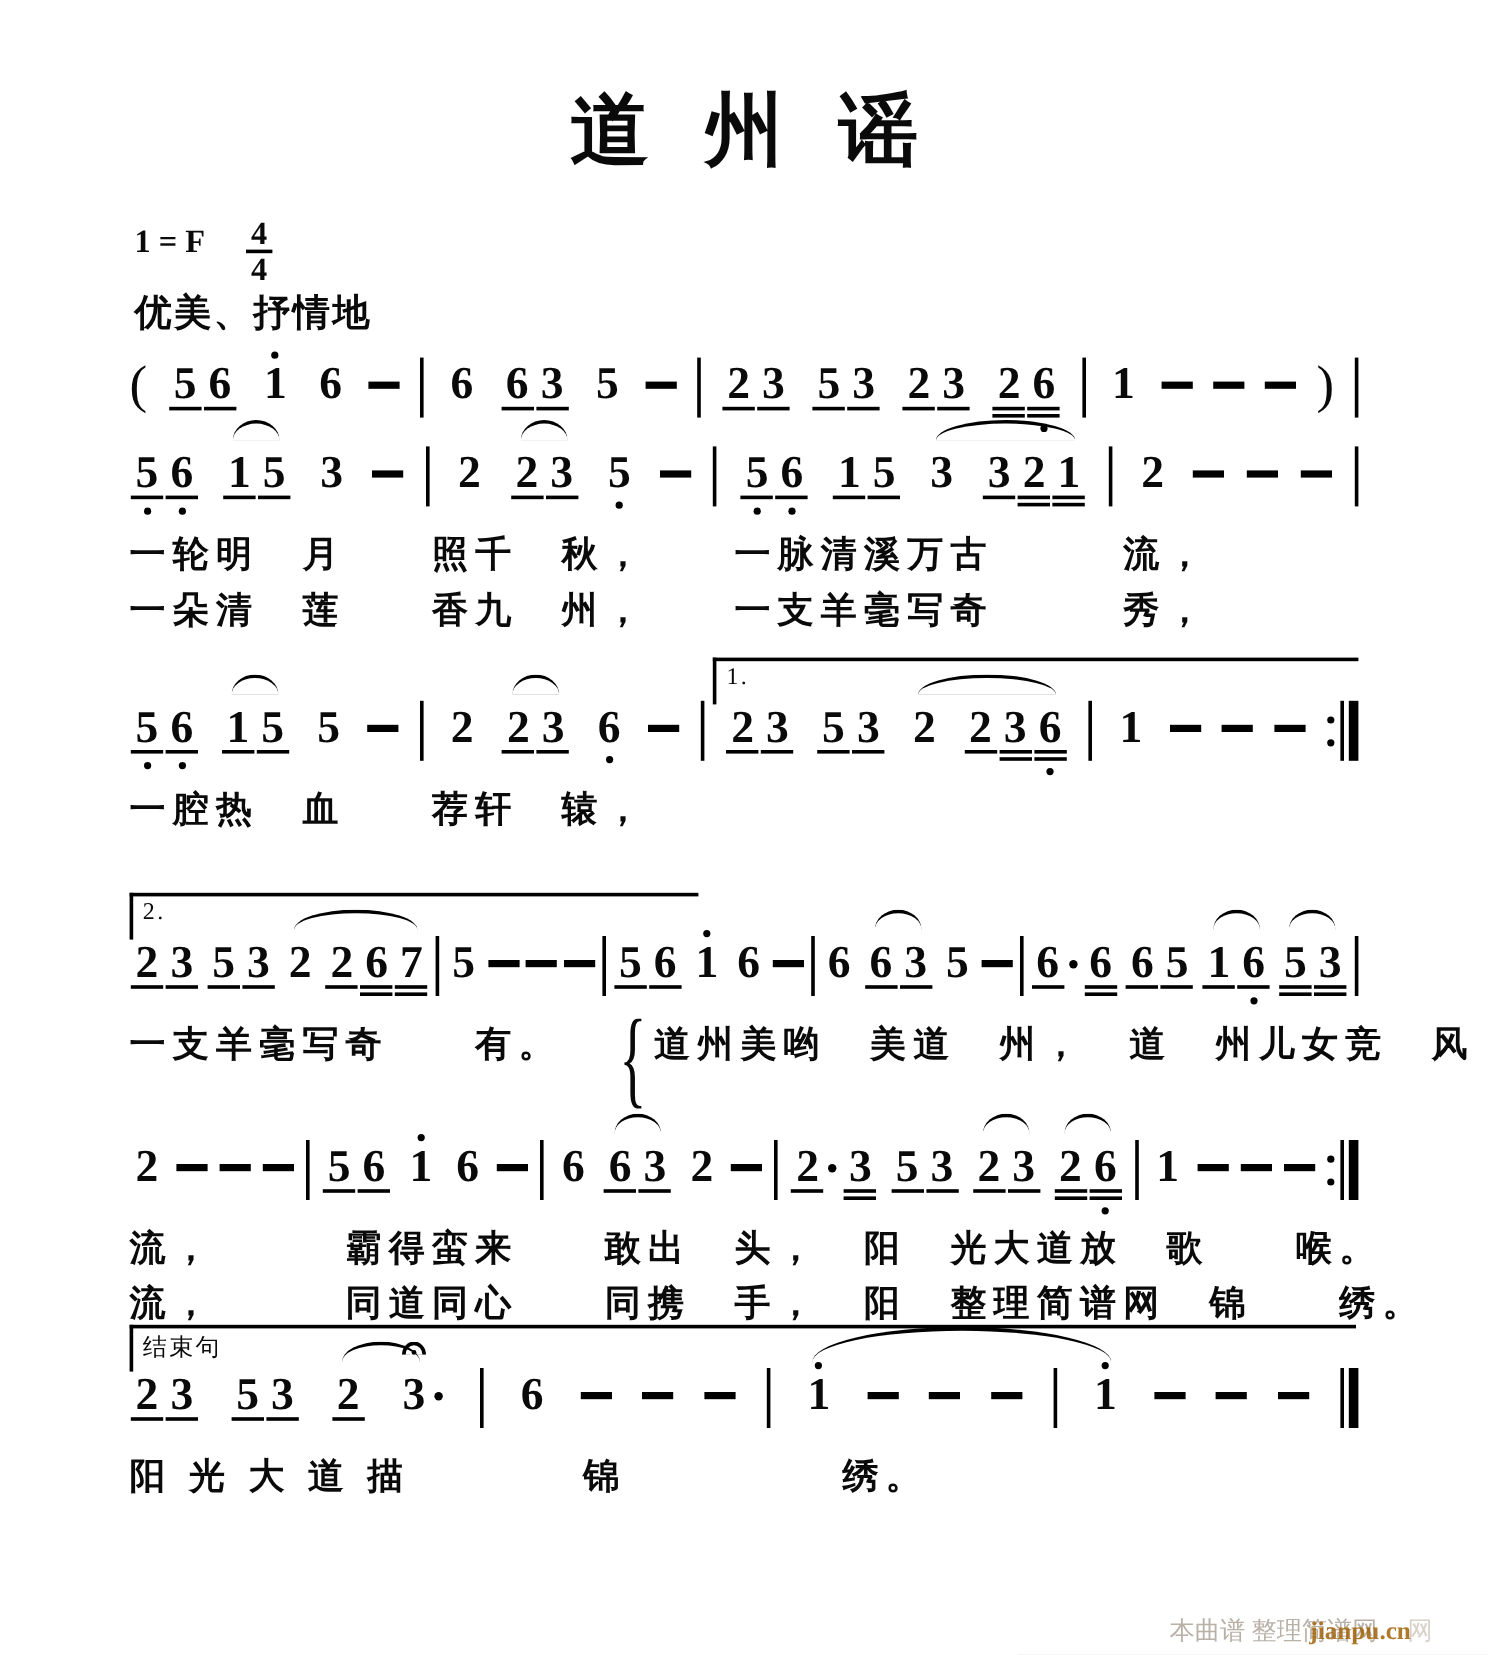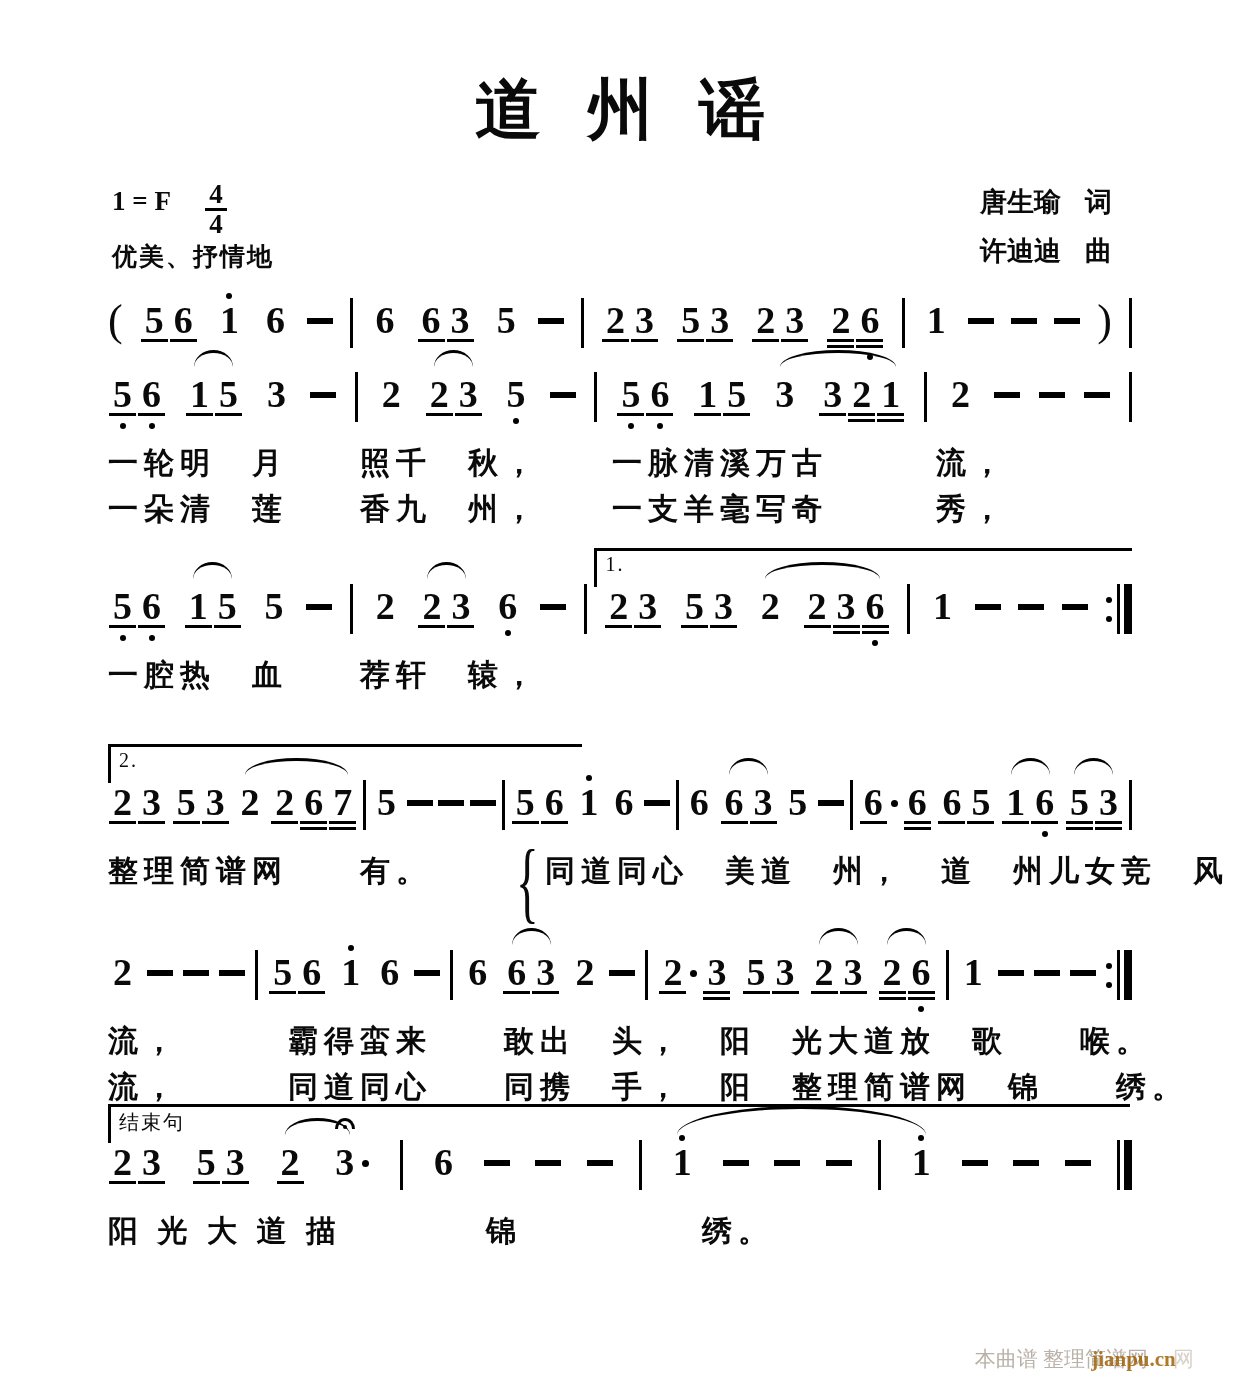--- a/index.html
+++ b/index.html
@@ -4,21 +4,21 @@
 <style>
   html,body{margin:0;padding:0;background:#e8e8e8;}
   .sheet{position:relative;width:1240px;height:1379px;background:#ffffff;margin:0 auto;overflow:hidden;
          font-family:"Liberation Serif",serif;color:#0a0a0a;}
   .title{position:absolute;top:74px;left:0;width:100%;text-align:center;
          font-weight:900;font-size:66px;letter-spacing:46px;text-indent:46px;line-height:1.1;}
   .keysig{position:absolute;top:186px;left:112px;display:flex;font-weight:700;font-size:27px;}
   .frac{display:inline-flex;flex-direction:column;align-items:center;margin-left:34px;position:relative;top:-4px;}
   .frac b{font-size:27px;line-height:25px;}
   .frac i{display:block;width:22px;height:3px;background:#000;margin:1px 0;}
-  .expression{position:absolute;top:240px;left:112px;font-weight:700;font-size:25px;letter-spacing:2px;}
+  .expression{position:absolute;top:240px;left:112px;font-weight:700;font-size:31px;letter-spacing:2px;}
   .credits{position:absolute;top:184px;right:128px;font-weight:700;font-size:27px;}
   .credits .crow{margin-bottom:13px;text-align:left;}
   .credits .role{margin-left:24px;}
   .content{position:absolute;left:108px;top:0;width:1024px;height:100%;}
   .system{position:absolute;left:0;width:100%;}
   .sys1{top:298px}.sys2{top:372px}.sys3{top:584px}.sys4{top:780px}.sys5{top:950px}.sys6{top:1140px}
   .nline{display:flex;justify-content:space-between;align-items:flex-start;height:50px;position:relative;}
   .grp{display:inline-flex;align-items:flex-start;position:relative;}
   .note{display:inline-block;position:relative;padding:0 4px;height:46px;margin:0 1px;}
   .dg{display:block;font-weight:700;font-size:38px;line-height:44px;font-family:"Liberation Serif",serif;}
@@ -65,28 +65,20 @@
     <span>1 = F</span>
     <span class="frac">
       <b>4</b>
       <i></i>
       <b>4</b>
     </span>
   </div>
 
   <div class="expression">优美、抒情地</div>
 
-  <div class="credits">
-    <div class="crow">
-      <span>唐生瑜</span><span class="role">词</span>
-    </div>
-    <div class="crow">
-      <span>许迪迪</span><span class="role">曲</span>
-    </div>
-  </div>
 
   <div class="content" id="score">
       <div class="system sys1">
         <div class="nline">
           <span class="paren">(</span>
           <span class="grp">
             <span class="note">
               <span class="dg">5</span>
               <i class="ul ul0"></i>
             </span>
@@ -563,21 +555,21 @@
               <i class="ul ul0"></i>
               <i class="ul ul1"></i>
             </span>
           </span>
           <span class="bar"></span>
           <div class="slur" style="left: 137.062px; width: 102.781px; height: 14px; top: -22px;"></div>
           <div class="slur" style="left: 621px; width: 39px; height: 14px; top: -22px;"></div>
           <div class="slur" style="left: 902.688px; width: 39px; height: 14px; top: -22px;"></div>
           <div class="slur" style="left: 966.469px; width: 39px; height: 14px; top: -22px;"></div>
         </div>
-        <div class="lyric"><span class="lyric-pre">整理简谱网　　有。</span><span>同道同心　美道　州，　道　州儿女竞　风</span></div>
+        <div class="lyric"><span class="lyric-pre">一支羊毫写奇　　有。</span><span>道州美哟　美道　州，　道　州儿女竞　风</span></div>
         <span class="brace">{</span>
       </div>
       <div class="system sys5">
         <div class="nline">
           <span class="grp">
             <span class="note">
               <span class="dg">2</span>
             </span>
           </span>
           <span class="dash"></span>

